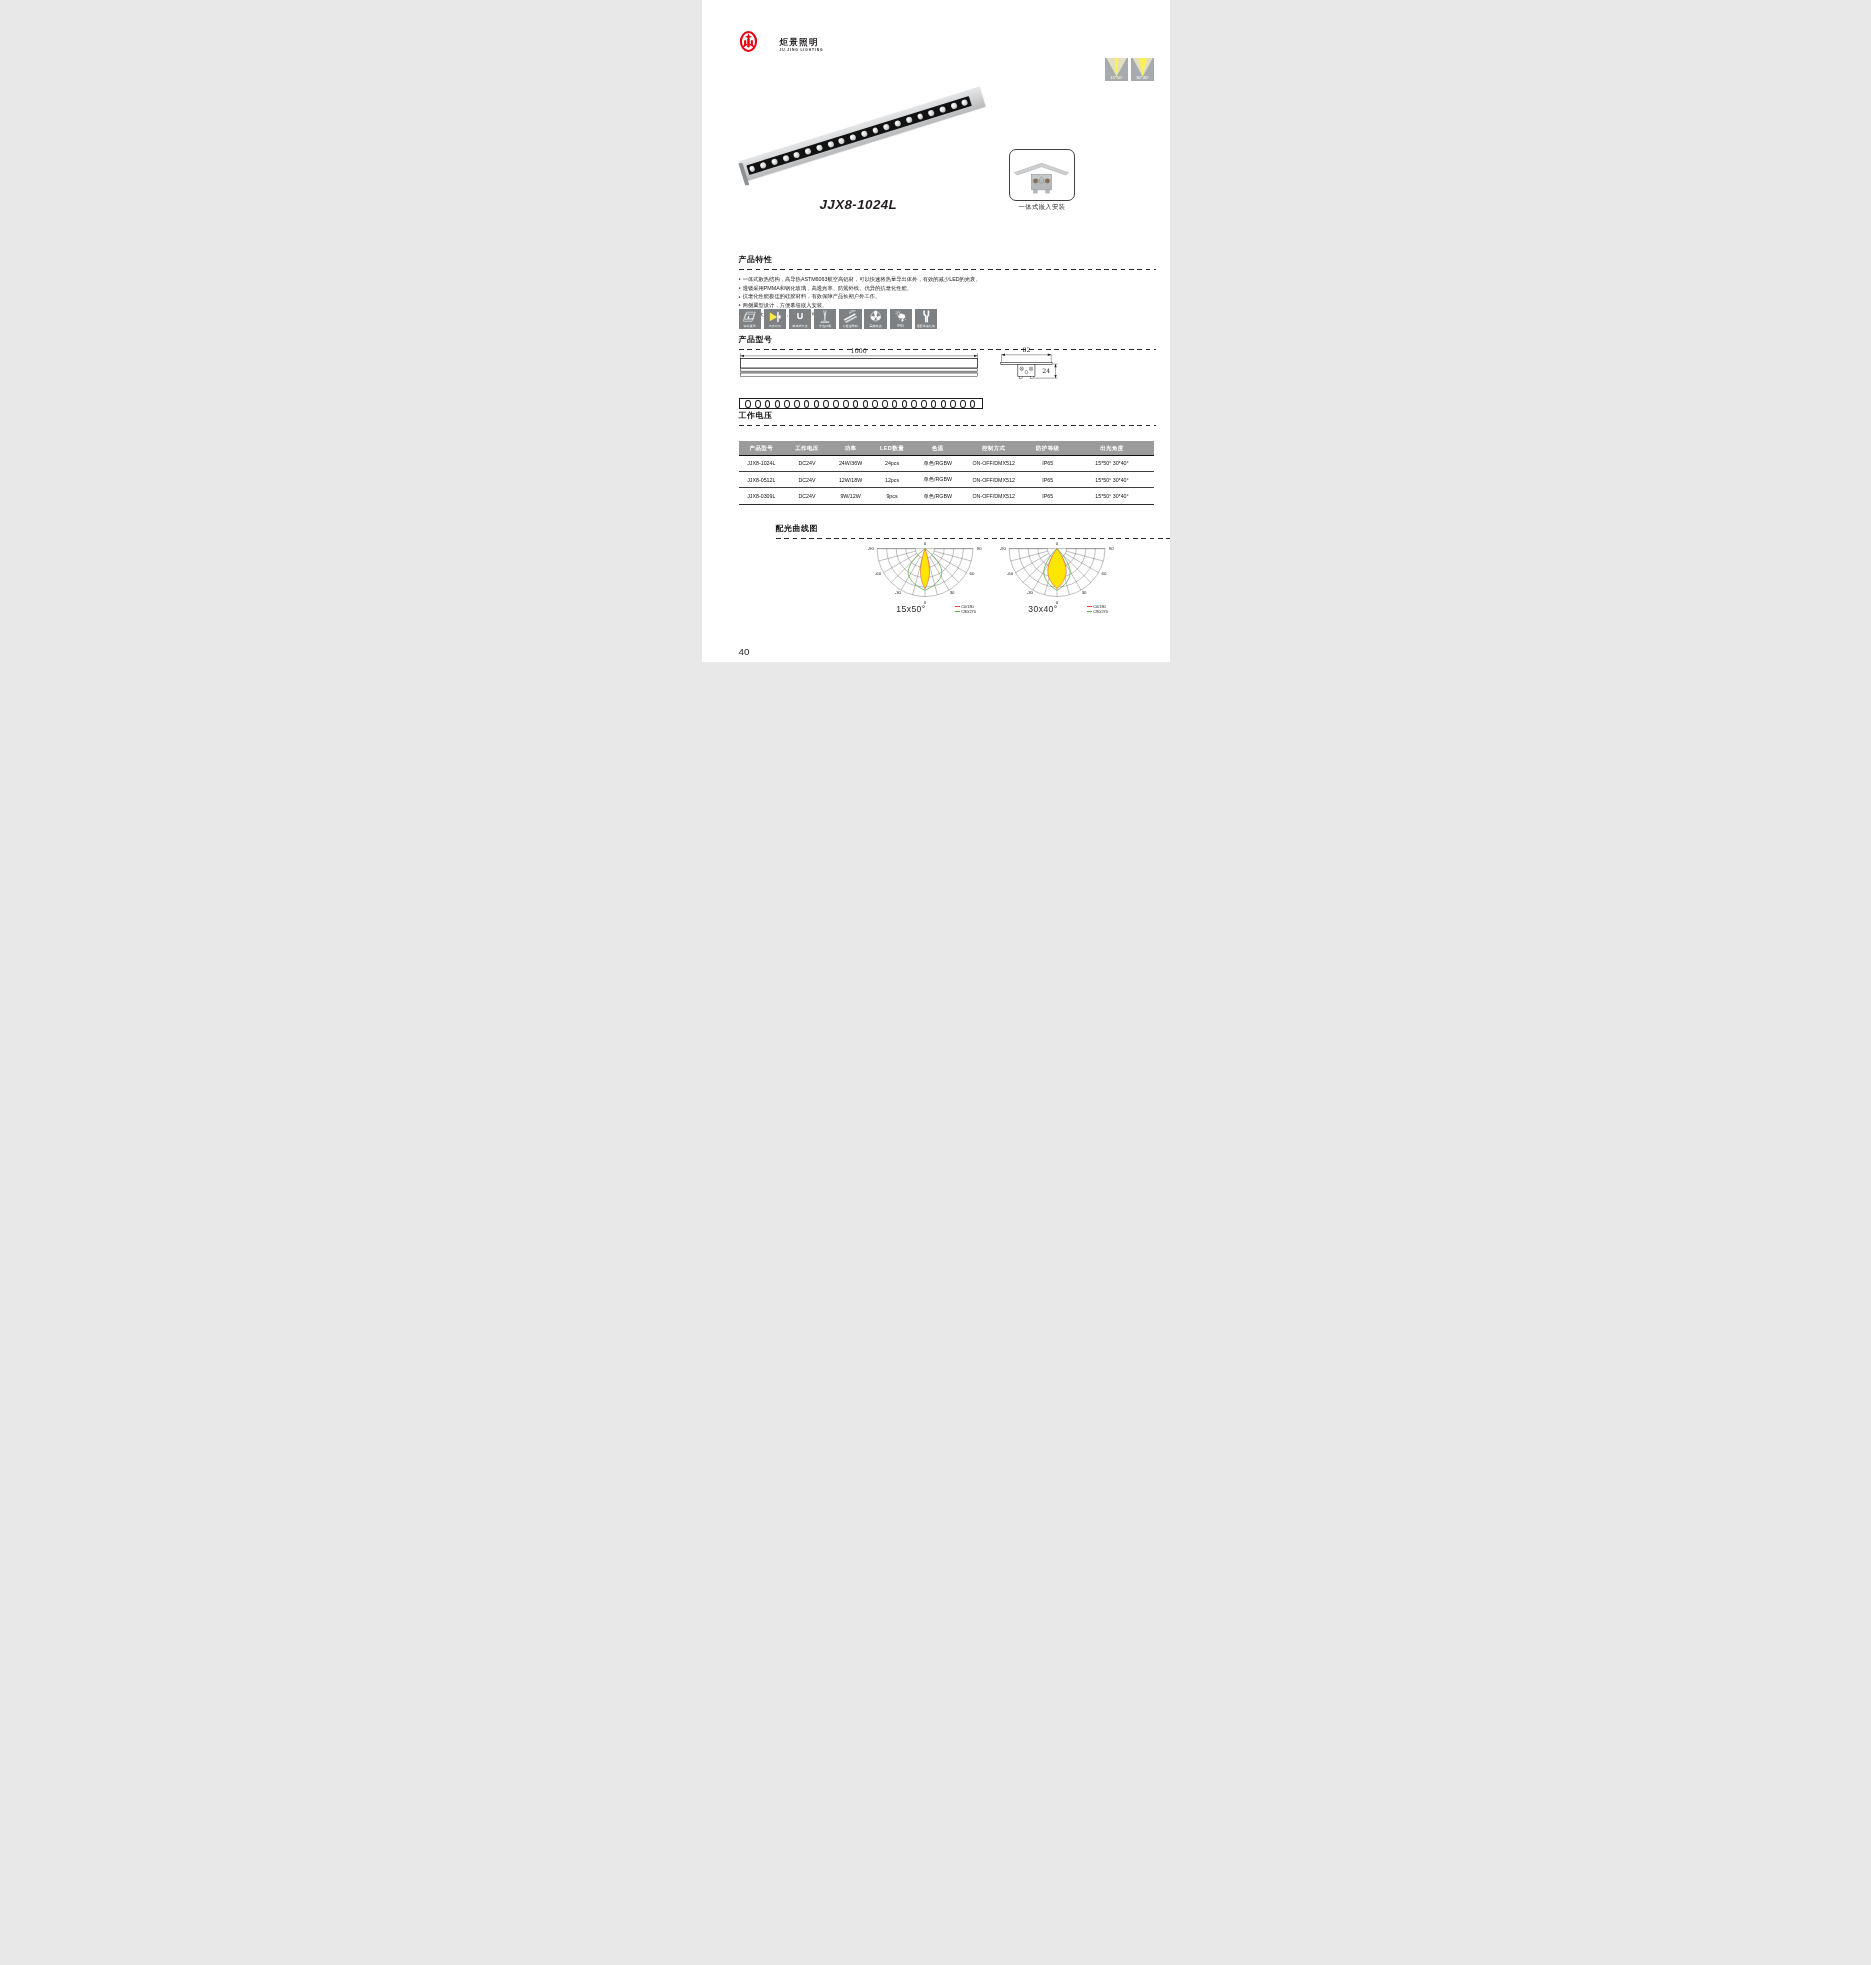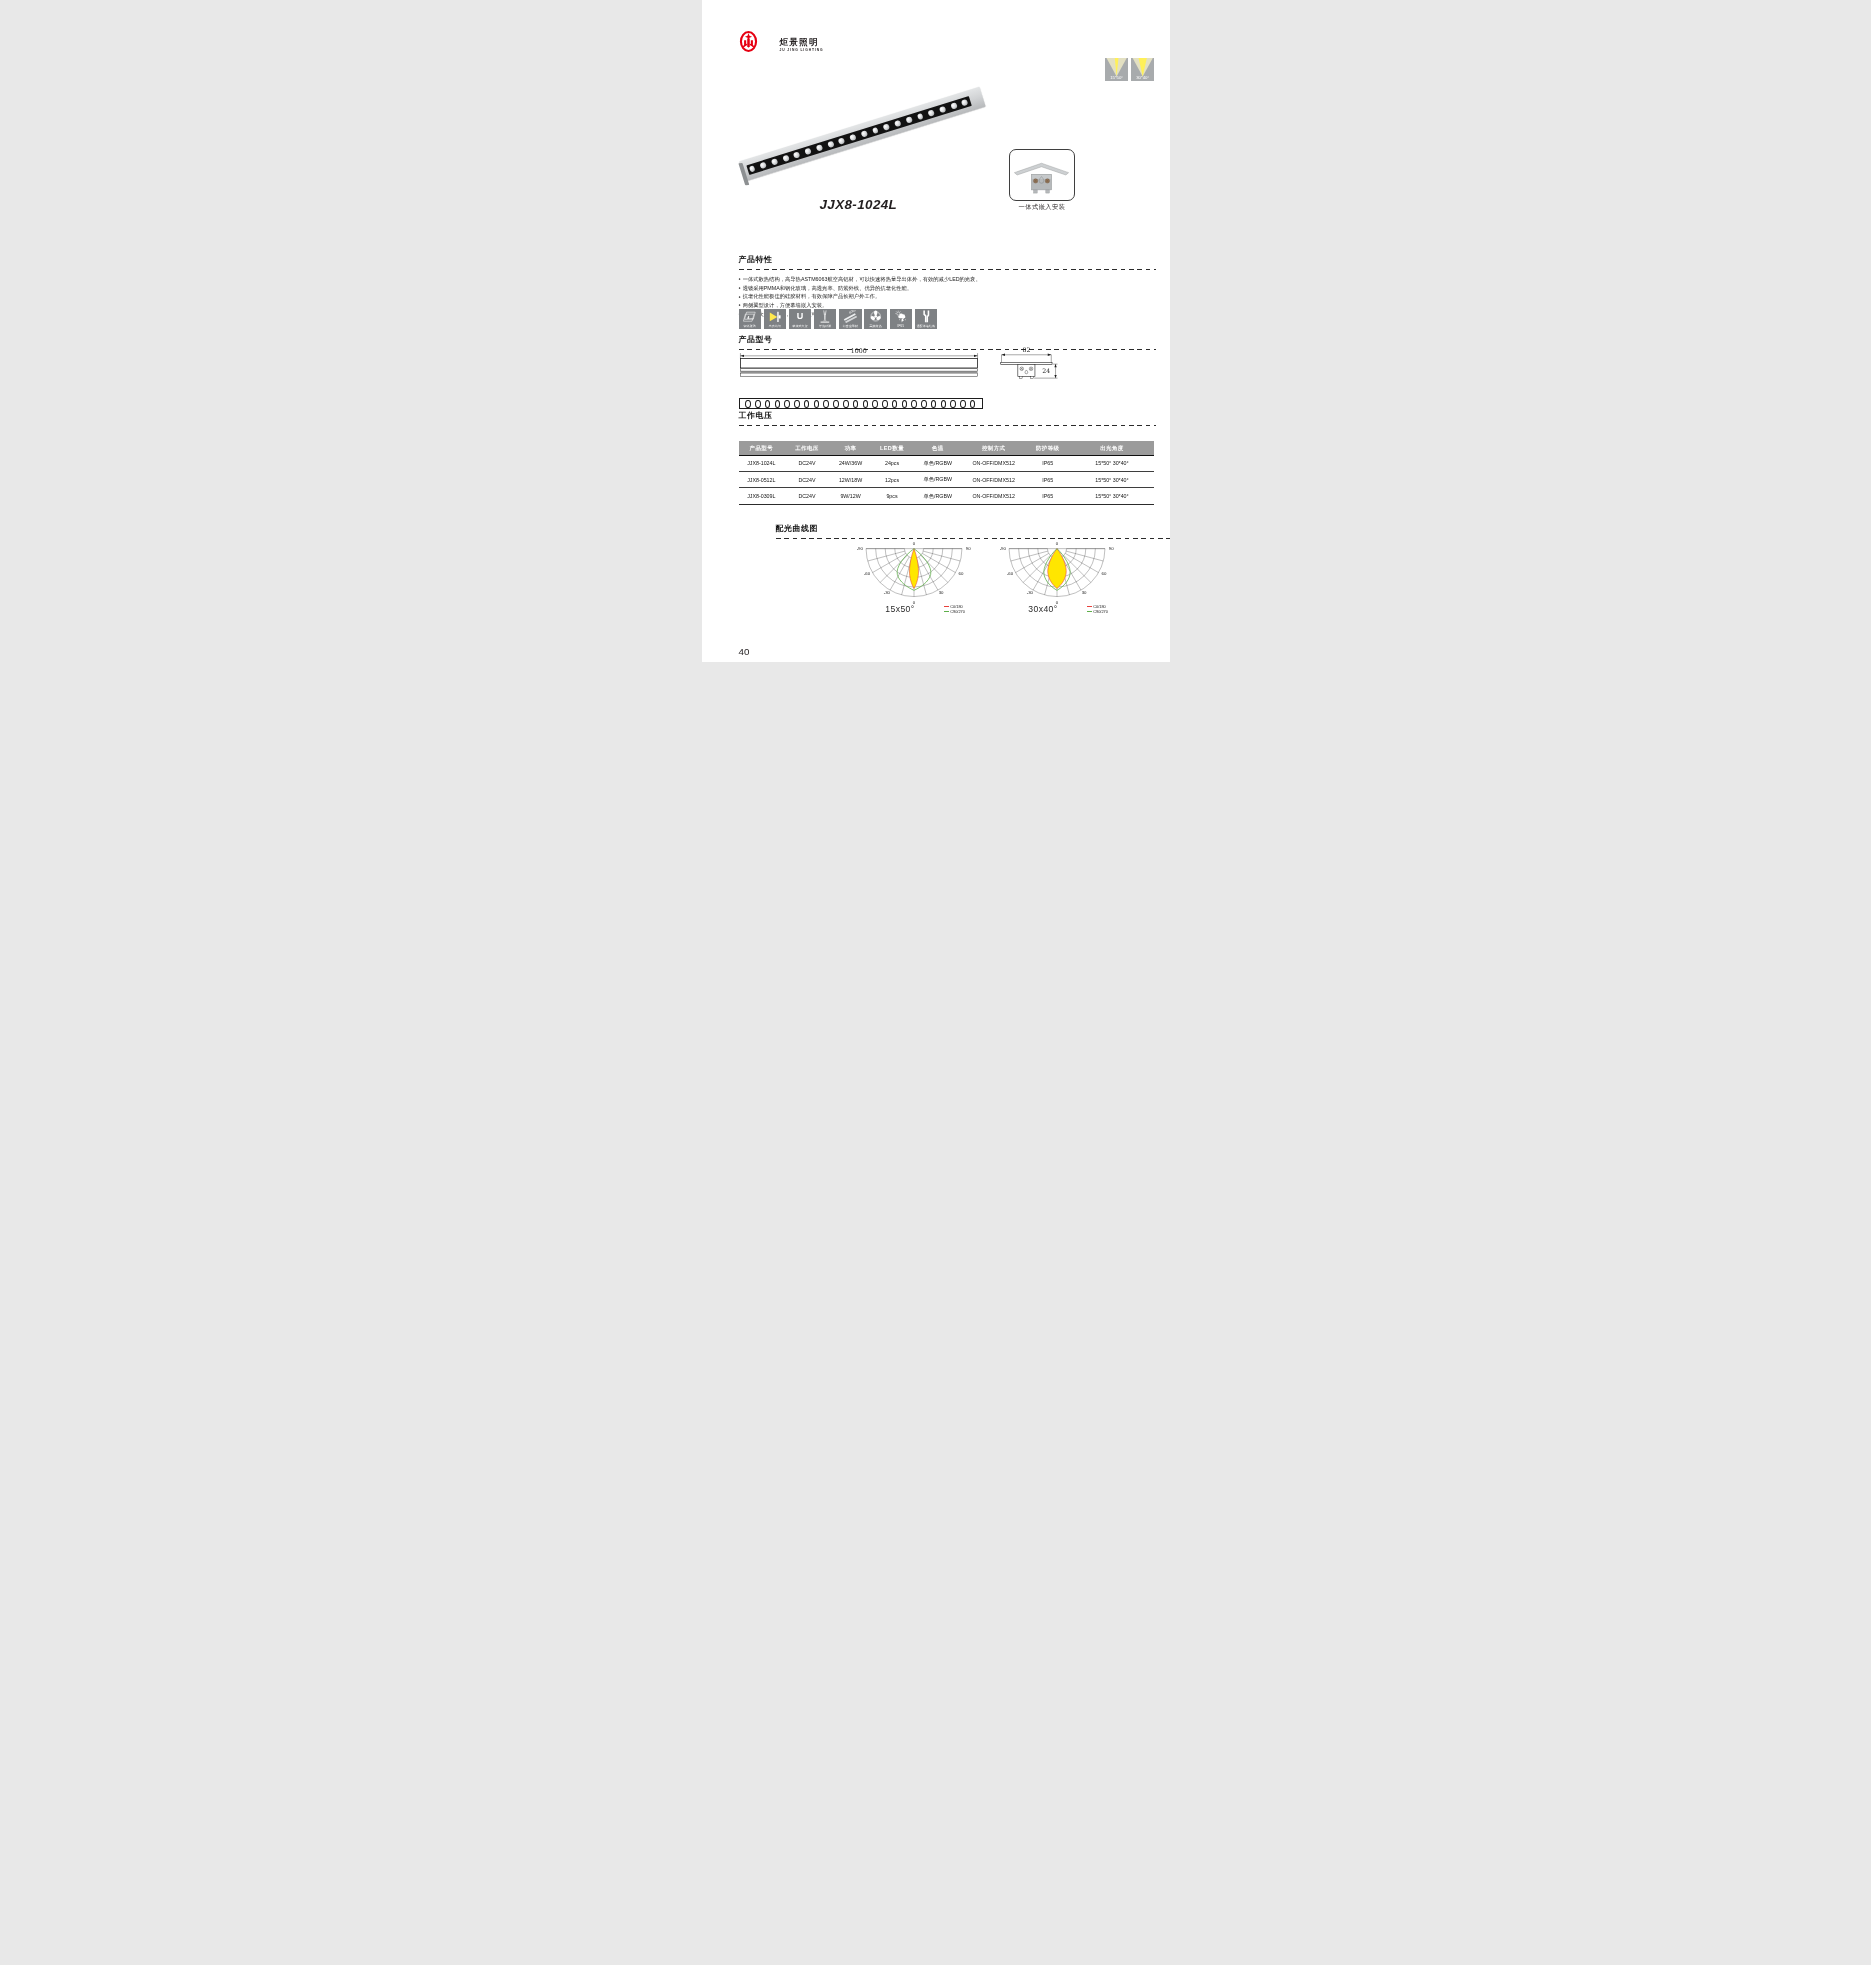--- a/index.html
+++ b/index.html
@@ -397,21 +397,21 @@
           <div class="c" style="width: 15%;">ON-OFF/DMX512</div>
           <div class="c" style="width: 11%;">IP65</div>
           <div class="c" style="width: 20%;">15*50°  30*40°</div>
         </div>
       </div>
   </div>
 
   <div class="sec sec-photo">
     <h2 class="sec-title">配光曲线图</h2>
     <div class="dashed"></div>
-    <div class="chart" style="left:81px;">
+    <div class="chart" style="left:92px;">
         <svg class="polar" width="114" height="68" viewBox="0 0 290 172">
           <line x1="23" y1="24" x2="267" y2="24" stroke="#333" stroke-width="0.8"></line>
           <path d="M 120.6 24 A 24.400000000000002 24.400000000000002 0 0 0 169.4 24" fill="none" stroke="#333" stroke-width="0.8"></path>
           <path d="M 96.19999999999999 24 A 48.800000000000004 48.800000000000004 0 0 0 193.8 24" fill="none" stroke="#333" stroke-width="0.8"></path>
           <path d="M 71.8 24 A 73.2 73.2 0 0 0 218.2 24" fill="none" stroke="#333" stroke-width="0.8"></path>
           <path d="M 47.39999999999999 24 A 97.60000000000001 97.60000000000001 0 0 0 242.60000000000002 24" fill="none" stroke="#333" stroke-width="0.8"></path>
           <path d="M 23 24 A 122 122 0 0 0 267 24" fill="none" stroke="#333" stroke-width="0.8"></path>
           <line x1="120.6" y1="24" x2="23" y2="24.000000000000007" stroke="#333" stroke-width="0.8"></line>
           <line x1="121.43140983854673" y1="30.315184700501508" x2="27.157049192733666" y2="55.57592350250753" stroke="#333" stroke-width="0.8"></line>
           <line x1="123.8689801476597" y1="36.2" x2="39.34490073829849" y2="85.00000000000001" stroke="#333" stroke-width="0.8"></line>

